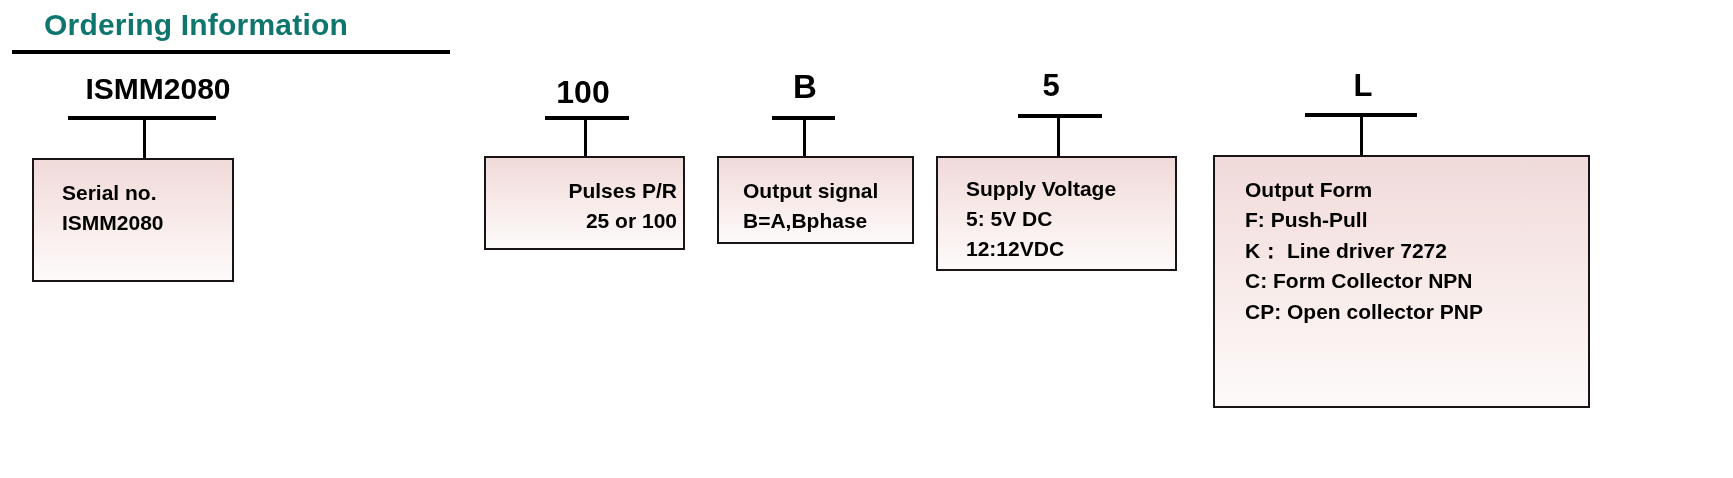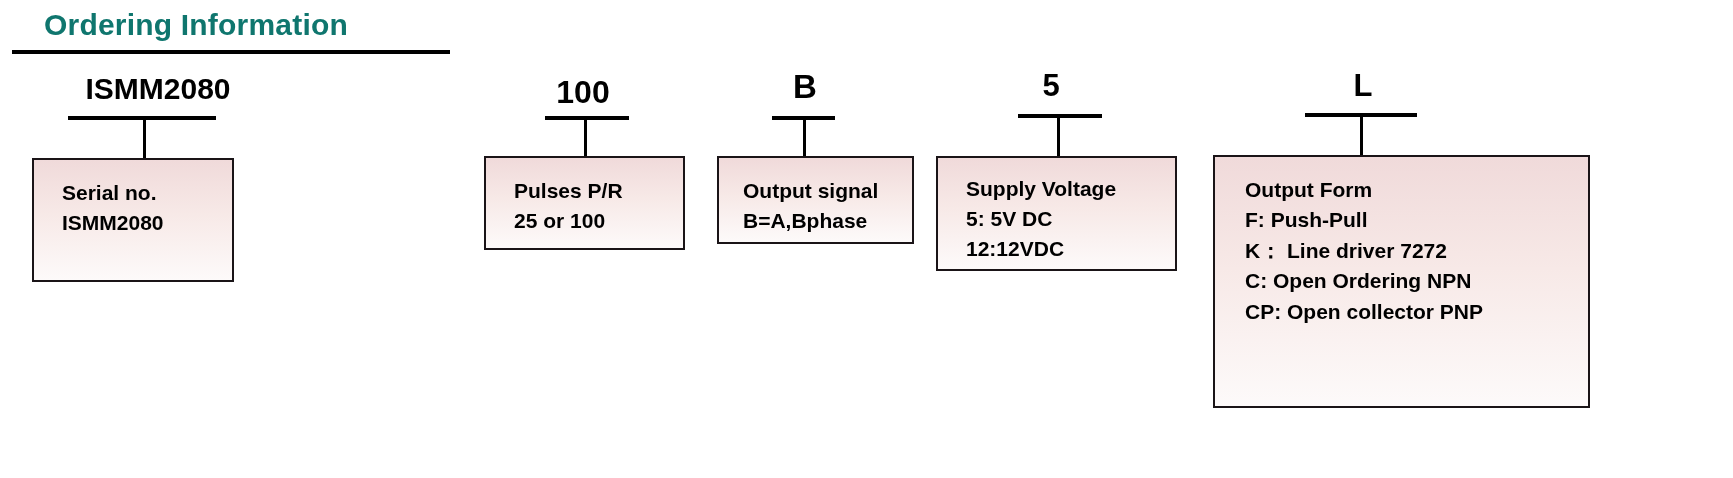--- a/index.html
+++ b/index.html
@@ -97,21 +97,21 @@
     <div class="box-lines">
       <span class="box-line">Serial no.</span>
       <span class="box-line">ISMM2080</span>
     </div>
   </div>
 
   <div class="token" style="left:520px; top:76px; width:126px; font-size:32px;">100</div>
   <div class="token-rule" style="left:545px; top:116px; width:84px;"></div>
   <div class="connector" style="left:584px; top:116px; height:42px;"></div>
 
-  <div class="spec-box" style="left:484px; top:156px; width:201px; height:94px;">
+  <div class="spec-box" style="left:484px; top:156px; width:201px; height:94px;text-align:right;">
     <div class="box-lines">
       <span class="box-line">Pulses P/R</span>
       <span class="box-line">25 or 100</span>
     </div>
   </div>
 
   <div class="token" style="left:770px; top:70px; width:70px; font-size:33px;">B</div>
   <div class="token-rule" style="left:772px; top:116px; width:63px;"></div>
   <div class="connector" style="left:803px; top:116px; height:42px;"></div>
 
@@ -136,18 +136,18 @@
 
   <div class="token" style="left:1340px; top:70px; width:46px; font-size:31px;">L</div>
   <div class="token-rule" style="left:1305px; top:113px; width:112px;"></div>
   <div class="connector" style="left:1360px; top:113px; height:43px;"></div>
 
   <div class="spec-box" style="left:1213px; top:155px; width:377px; height:253px;text-decoration:underline;">
     <div class="box-lines tight" style="left:30px; top:18px;">
       <span class="box-line">Output Form</span>
       <span class="box-line">F: Push-Pull</span>
       <span class="box-line">K：  Line driver 7272</span>
-      <span class="box-line">C: Open Ordering NPN</span>
+      <span class="box-line">C: Form Collector NPN</span>
       <span class="box-line">CP: Open collector PNP</span>
     </div>
   </div>
 
 </div>
 
 </body></html>

